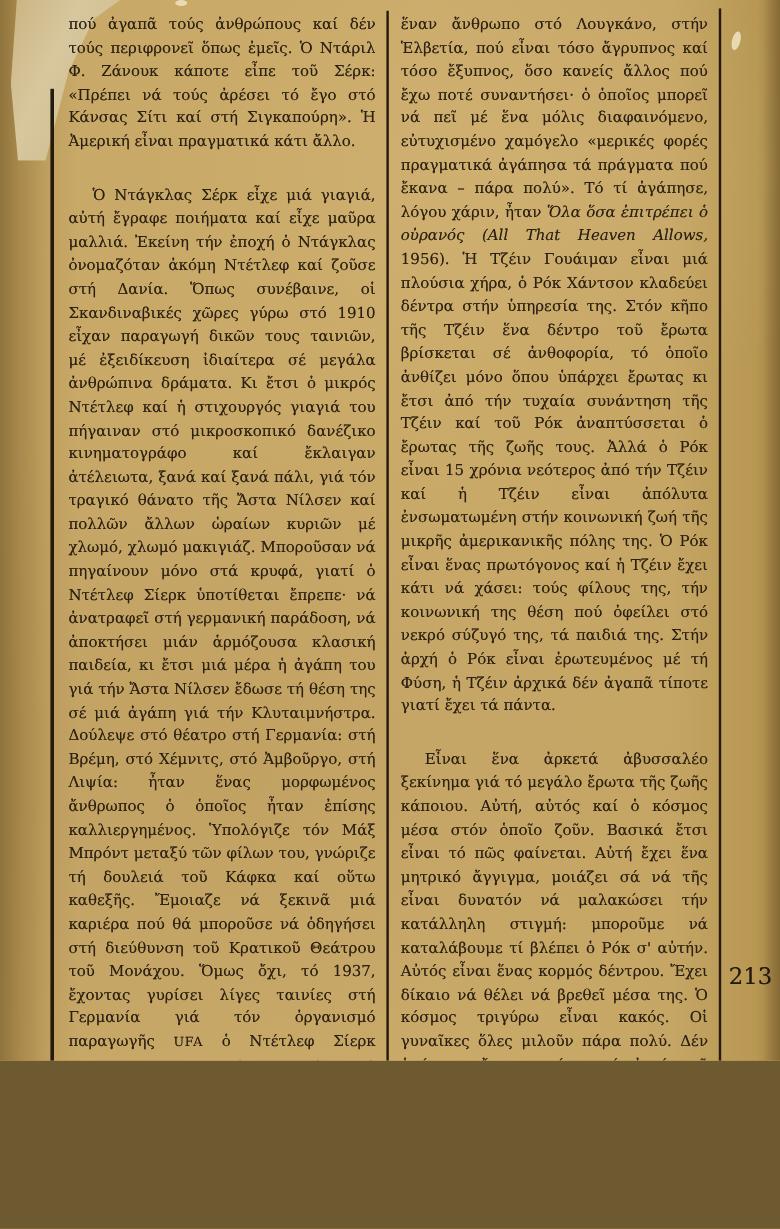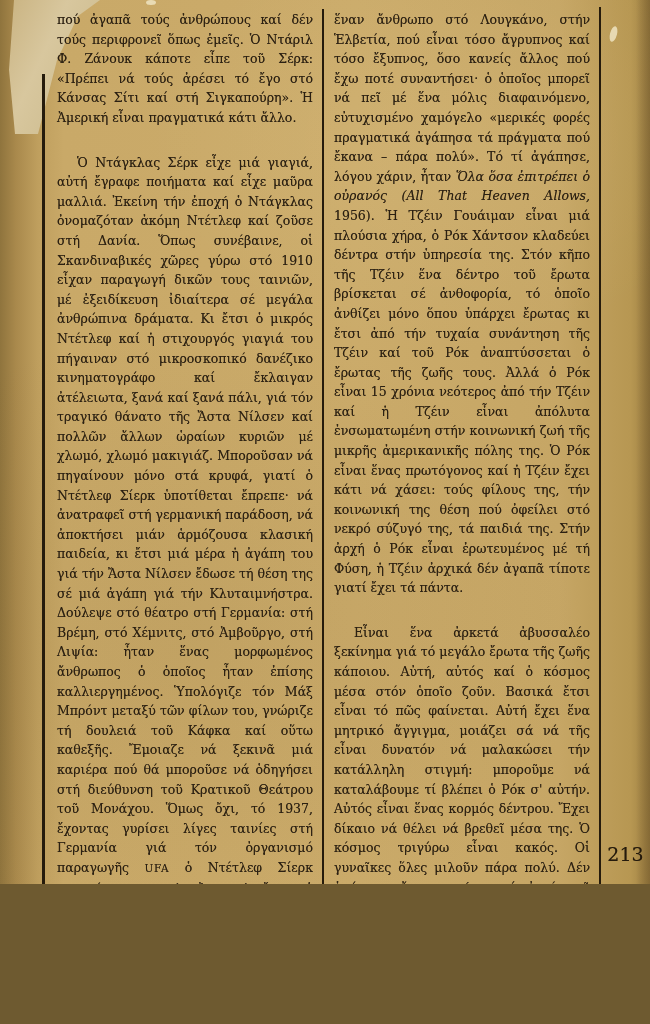--- a/index.html
+++ b/index.html
@@ -54,21 +54,21 @@
   }
   .para.indent { text-indent:20px;margin-top:25px; }
   .heading {
     margin:26px 0 21px 0; font-size:13.2px; font-weight:bold;
     color:#241a0c; text-shadow:0 0 0.5px rgba(36,26,12,0.6);
   }
   .it { font-style:italic; }
   .sc { font-size:10.5px; letter-spacing:0.6px; }
 
   .pagenum {
-    position:absolute; left:601px; top:841px; width:49px; z-index:5;
+    position:absolute; left:601px; top:801px; width:49px; z-index:5;
     text-align:center; font-size:19px; line-height:1.4; color:#241a0c;
     text-shadow:0 0 0.5px rgba(36,26,12,0.55);
   }
 </style>
 </head>
 <body>
 
 <div class="page">
   <div class="left-edge"></div>
   <div class="corner-tear"></div>

